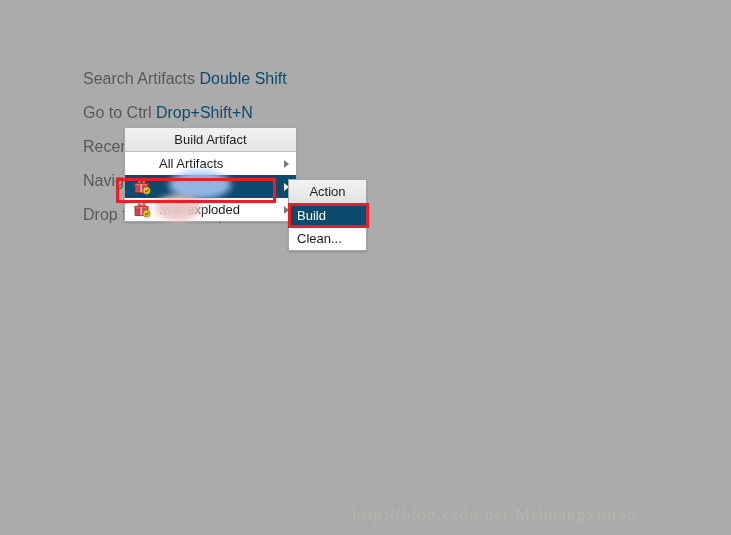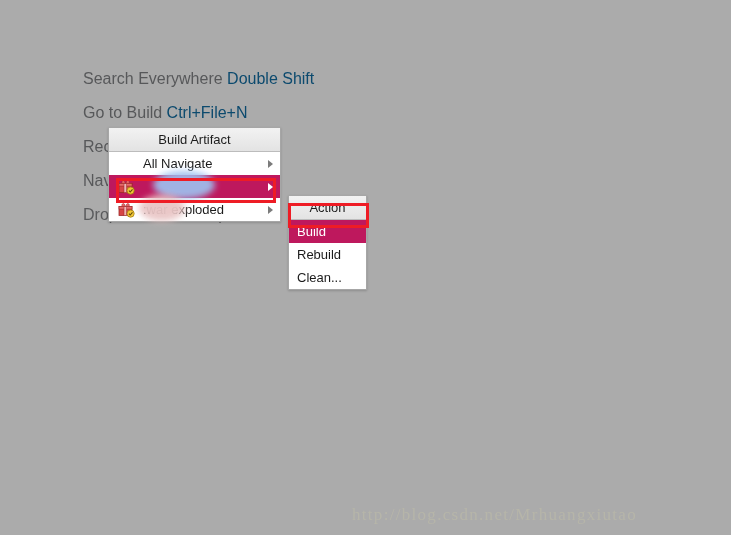--- a/index.html
+++ b/index.html
@@ -71,21 +71,21 @@
     height: 23px;
     line-height: 23px;
     font-size: 13px;
     color: #1b1b1b;
     padding-left: 34px;
     padding-right: 22px;
     white-space: nowrap;
     box-sizing: border-box;
   }
   .menu-item.selected {
-    background: #be185d;
+    background: #0c4a6e;
     color: #ffffff;
   }
   .menu-item .arrow {
     position: absolute;
     right: 7px;
     top: 50%;
     margin-top: -4px;
     width: 0;
     height: 0;
     border-left: 5px solid #7b7b7b;
@@ -123,29 +123,29 @@
     left: 30px;
     top: -3px;
     width: 46px;
     height: 26px;
     background: #e9c6c6;
     opacity: 0.95;
   }
 
   
   #build-artifact-menu {
-    left: 108px;
+    left: 124px;
     top: 127px;
     width: 173px;
   }
 
   
   #action-menu {
     left: 288px;
-    top: 195px;
+    top: 179px;
     width: 79px;
   }
   #action-menu .menu-item {
     padding-left: 8px;
     padding-right: 8px;
   }
 
   
   .red-box {
     position: absolute;
@@ -164,43 +164,43 @@
     top: 203px;
     width: 81px;
     height: 25px;
   }
 </style>
 </head>
 <body>
 
 <div class="hint-list">
   <div class="hint-row">
-    <span>Search Everywhere</span>
+    <span>Search Artifacts</span>
     <span class="hint-key">Double Shift</span>
   </div>
   <div class="hint-row">
-    <span>Go to Build</span>
-    <span class="hint-key">Ctrl+File+N</span>
+    <span>Go to Ctrl</span>
+    <span class="hint-key">Drop+Shift+N</span>
   </div>
   <div class="hint-row">
     <span>Recent Files</span>
   </div>
   <div class="hint-row">
     <span>Navigate</span>
   </div>
   <div class="hint-row plain">
     <span>Drop files here to open</span>
   </div>
 </div>
 
 <div class="menu" id="build-artifact-menu">
   <div class="menu-title">Build Artifact</div>
 
   <div class="menu-item">
-    <span>All Navigate</span>
+    <span>All Artifacts</span>
     <span class="arrow"></span>
   </div>
 
   <div class="menu-item selected">
     <span class="artifact-icon">
       <svg width="17" height="17" viewBox="0 0 17 17">
         <rect x="1" y="5.5" width="13" height="9" fill="#d64545" stroke="#9c2b2b" stroke-width="0.8"></rect>
         <rect x="1" y="5.5" width="13" height="2.6" fill="#e86a6a" stroke="#9c2b2b" stroke-width="0.6"></rect>
         <rect x="6" y="5.5" width="2.6" height="9" fill="#f0b5b5" stroke="#9c2b2b" stroke-width="0.5"></rect>
         <path d="M4.2 5.4 C3 3.2 5.4 1.6 6.6 3.3 L7.3 5.4 Z" fill="#e86a6a" stroke="#9c2b2b" stroke-width="0.6"></path>
@@ -232,23 +232,20 @@
   </div>
 </div>
 
 <div class="menu" id="action-menu">
   <div class="menu-title">Action</div>
 
   <div class="menu-item selected">
     <span>Build</span>
   </div>
   <div class="menu-item">
-    <span>Rebuild</span>
-  </div>
-  <div class="menu-item">
     <span>Clean...</span>
   </div>
 </div>
 
 <div class="red-box" id="red-box-artifact"></div>
 <div class="red-box" id="red-box-build"></div>
 
 <div class="watermark">http://blog.csdn.net/Mrhuangxiutao</div>
 
 </body></html>

